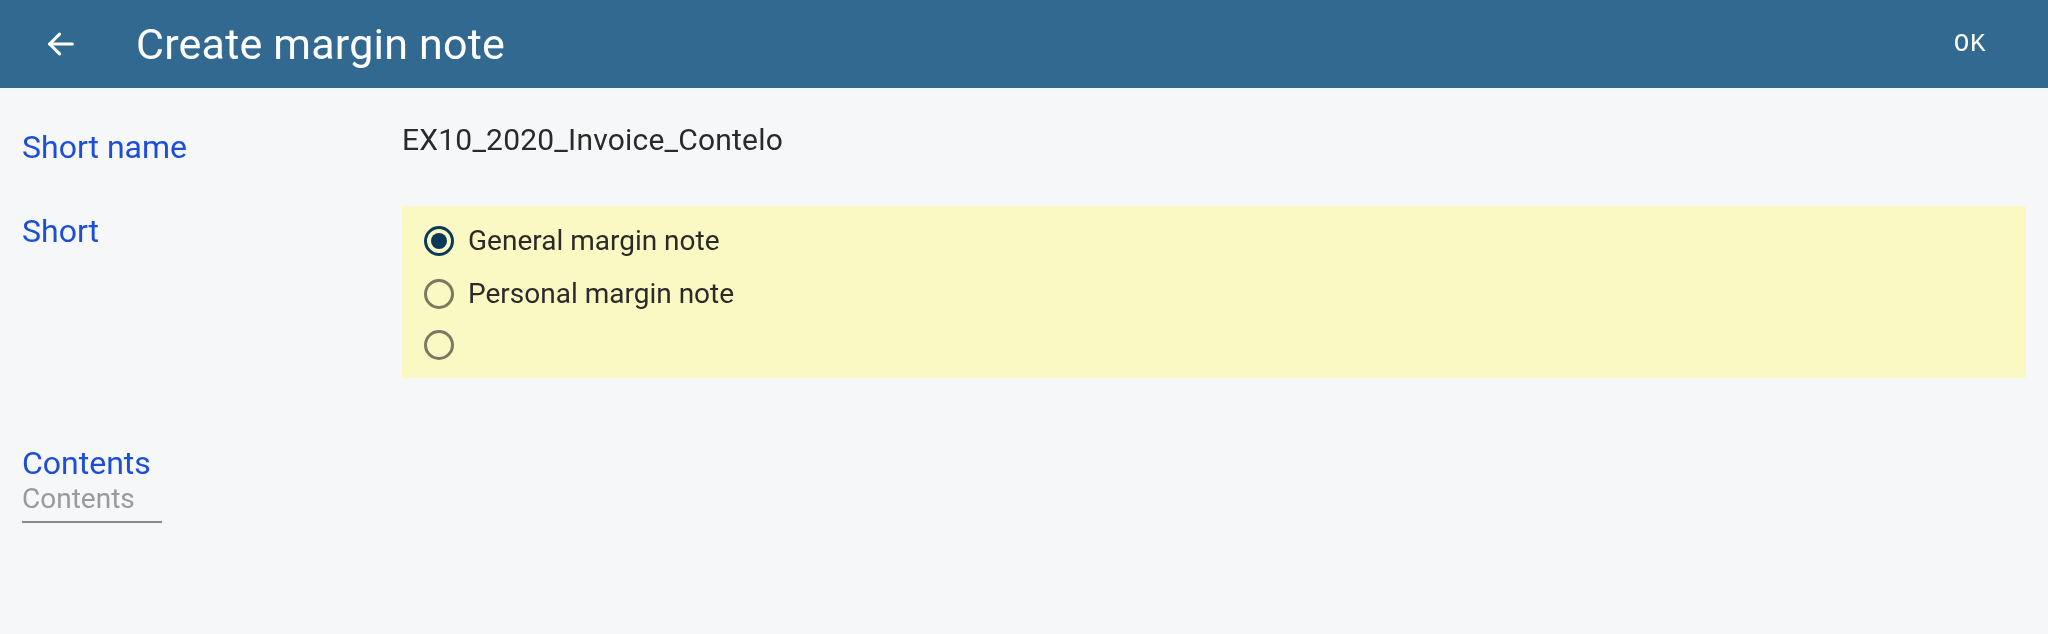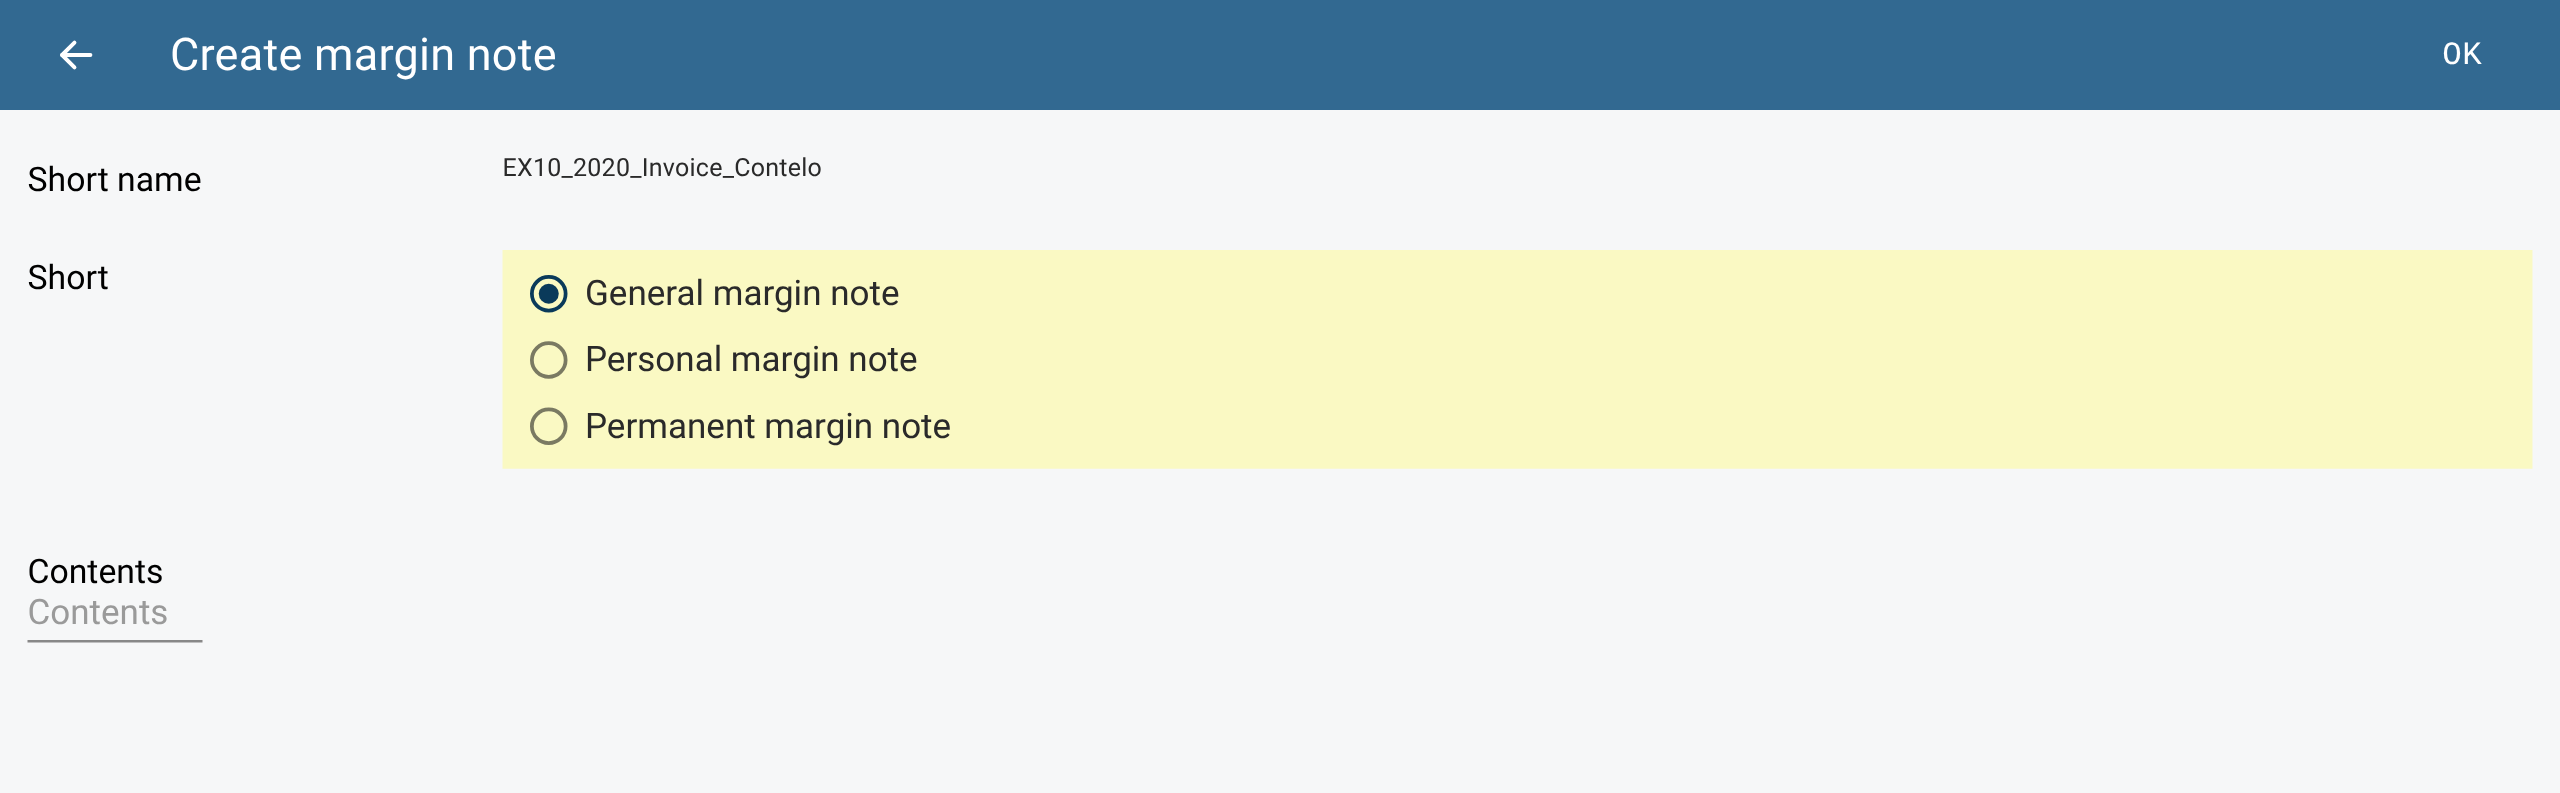--- a/index.html
+++ b/index.html
@@ -27,21 +27,21 @@
       align-items: center;
       justify-content: center;
       cursor: pointer;
       margin-right: 58px;
     }
     .back-arrow svg {
       width: 34px;
       height: 34px;
     }
     .header-title {
-      font-size: 36px;
+      font-size: 43px;
       font-weight: 400;
       flex: 1;
       letter-spacing: 0.2px;
     }
     .ok-button {
       font-size: 26px;
       font-weight: 400;
       cursor: pointer;
       padding: 10px 18px;
       letter-spacing: 0.5px;
@@ -50,27 +50,27 @@
     .content {
       padding: 34px 22px;
     }
     .form-row {
       display: flex;
       align-items: flex-start;
       margin-bottom: 40px;
     }
     .form-label {
       width: 380px;
-      font-size: 27px;
-      color: #000000;
+      font-size: 32px;
+      color: #1d4ed8;
       padding-top: 6px;
       flex-shrink: 0;
     }
     .short-name-value {
-      font-size: 20px;
+      font-size: 30px;
       color: #2a2a2a;
       letter-spacing: 0.2px;
     }
     .radio-group {
       background: #faf9c3;
       flex: 1;
       padding: 12px 22px;
     }
     .radio-item {
       display: flex;
@@ -153,21 +153,20 @@
       <div class="radio-item">
         <div class="radio-circle selected"></div>
         <div class="radio-label">General margin note</div>
       </div>
       <div class="radio-item">
         <div class="radio-circle"></div>
         <div class="radio-label">Personal margin note</div>
       </div>
       <div class="radio-item">
         <div class="radio-circle"></div>
-        <div class="radio-label">Permanent margin note</div>
       </div>
     </div>
   </div>
 
   <div class="form-row contents-row">
     <div class="form-label">Contents</div>
     <div>
       <input type="text" class="contents-input" placeholder="Contents" style="">
     </div>
   </div>

